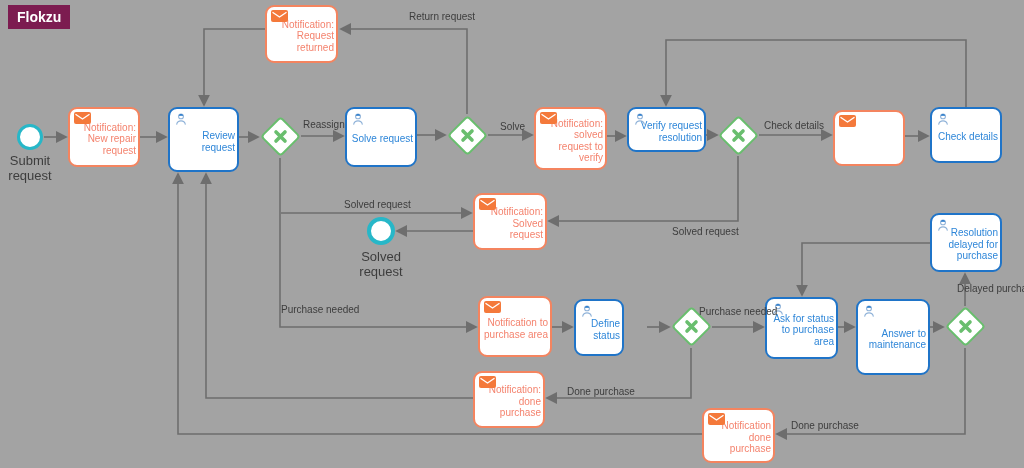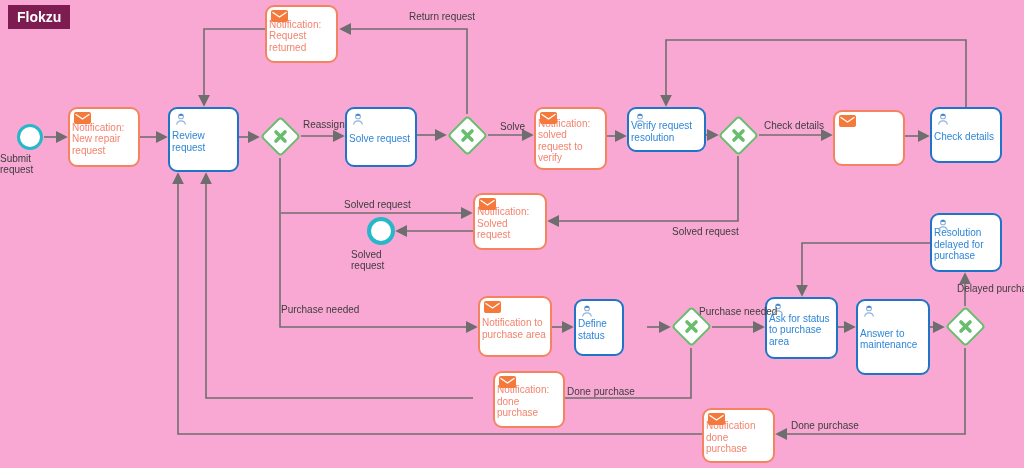--- a/index.html
+++ b/index.html
@@ -1,43 +1,43 @@
 <!DOCTYPE html>
 <html style="--brand-bg: #7C1C50; --orange: #F4845F; --orange-text: #F4836E; --blue: #1F74C8; --blue-text: #2E86D8; --green: #69BE6E; --teal: #27B7C8; --line: #6E6E6E; --label: #3D3D3D;"><head>
 <meta charset="utf-8">
 <style>
   html,body { margin:0; padding:0; background:#fff; }
   .canvas {
-    position:relative; width:1024px; height:468px; background:#f9a8d4;
+    position:relative; width:1024px; height:468px; background:#a3a3a3;
     font-family:"Liberation Sans", sans-serif; overflow:hidden;
   }
   .brand {
     position:absolute; left:8px; top:5px; padding:4px 9px;
     background:var(--brand-bg,#7C1C50); color:#fff; font-size:14px; font-weight:600;
   }
   svg.edges { position:absolute; left:0; top:0; }
   .node {
     position:absolute; background:#fff; border-radius:9px; box-sizing:border-box;
-    display:flex; align-items:center; justify-content:center; text-align:left;
+    display:flex; align-items:center; justify-content:center; text-align:right;
   }
   .task  { border:2px solid var(--blue,#1F74C8); color:var(--blue-text,#2E86D8); }
   .notif { border:2px solid var(--orange,#F4845F); color:var(--orange-text,#F4836E); }
   .node .txt { font-size:10px; line-height:1.14; padding:6px 2px 2px 2px; width:100%; }
   .node .icon { position:absolute; left:4px; top:3px; line-height:0; }
   .gateway {
     position:absolute; width:29px; height:29px; box-sizing:border-box;
     border:2px solid var(--green,#69BE6E); border-radius:4px; background:#fff;
     transform:rotate(45deg);
   }
   .gateway svg { position:absolute; left:4px; top:4px; transform:rotate(-45deg); }
   .event { position:absolute; border-radius:50%; background:#fff; box-sizing:border-box; }
   .event.start { border:3px solid var(--teal,#27B7C8); }
   .event.end   { border:4px solid var(--teal,#27B7C8); }
   .elabel { position:absolute; font-size:10px; color:var(--label,#3D3D3D); white-space:nowrap; }
-  .nlabel { position:absolute; font-size:10px; color:var(--label,#3D3D3D); text-align:left; }
+  .nlabel { position:absolute; font-size:13px; color:var(--label,#3D3D3D); text-align:center; }
 </style>
 </head>
 <body>
 
 <div class="canvas">
 
   <svg class="edges" width="1024" height="468">
     <defs>
       <marker id="arr" viewBox="0 0 10 10" refX="8.5" refY="5" markerWidth="7.5" markerHeight="7.5" orient="auto">
         <path d="M0,0 L10,5 L0,10 Z" fill="#6E6E6E"></path>
@@ -123,21 +123,21 @@
   </div>
 
   <div class="node notif" style="left:478px;top:296px;width:74px;height:61px">
     <span class="icon"><svg width="17" height="12" viewBox="0 0 17 12">
           <rect width="17" height="12" rx="2" fill="#F4793B"></rect>
           <path d="M1.5 2.2 L8.5 7 L15.5 2.2" fill="none" stroke="#fff" stroke-width="1.3"></path>
         </svg></span>
     <span class="txt">Notification to purchase area</span>
   </div>
 
-  <div class="node notif" style="left:493px;top:371px;width:72px;height:57px">
+  <div class="node notif" style="left:473px;top:371px;width:72px;height:57px">
     <span class="icon"><svg width="17" height="12" viewBox="0 0 17 12">
           <rect width="17" height="12" rx="2" fill="#F4793B"></rect>
           <path d="M1.5 2.2 L8.5 7 L15.5 2.2" fill="none" stroke="#fff" stroke-width="1.3"></path>
         </svg></span>
     <span class="txt">Notification: done purchase</span>
   </div>
 
   <div class="node notif" style="left:702px;top:408px;width:73px;height:55px">
     <span class="icon"><svg width="17" height="12" viewBox="0 0 17 12">
           <rect width="17" height="12" rx="2" fill="#F4793B"></rect>

